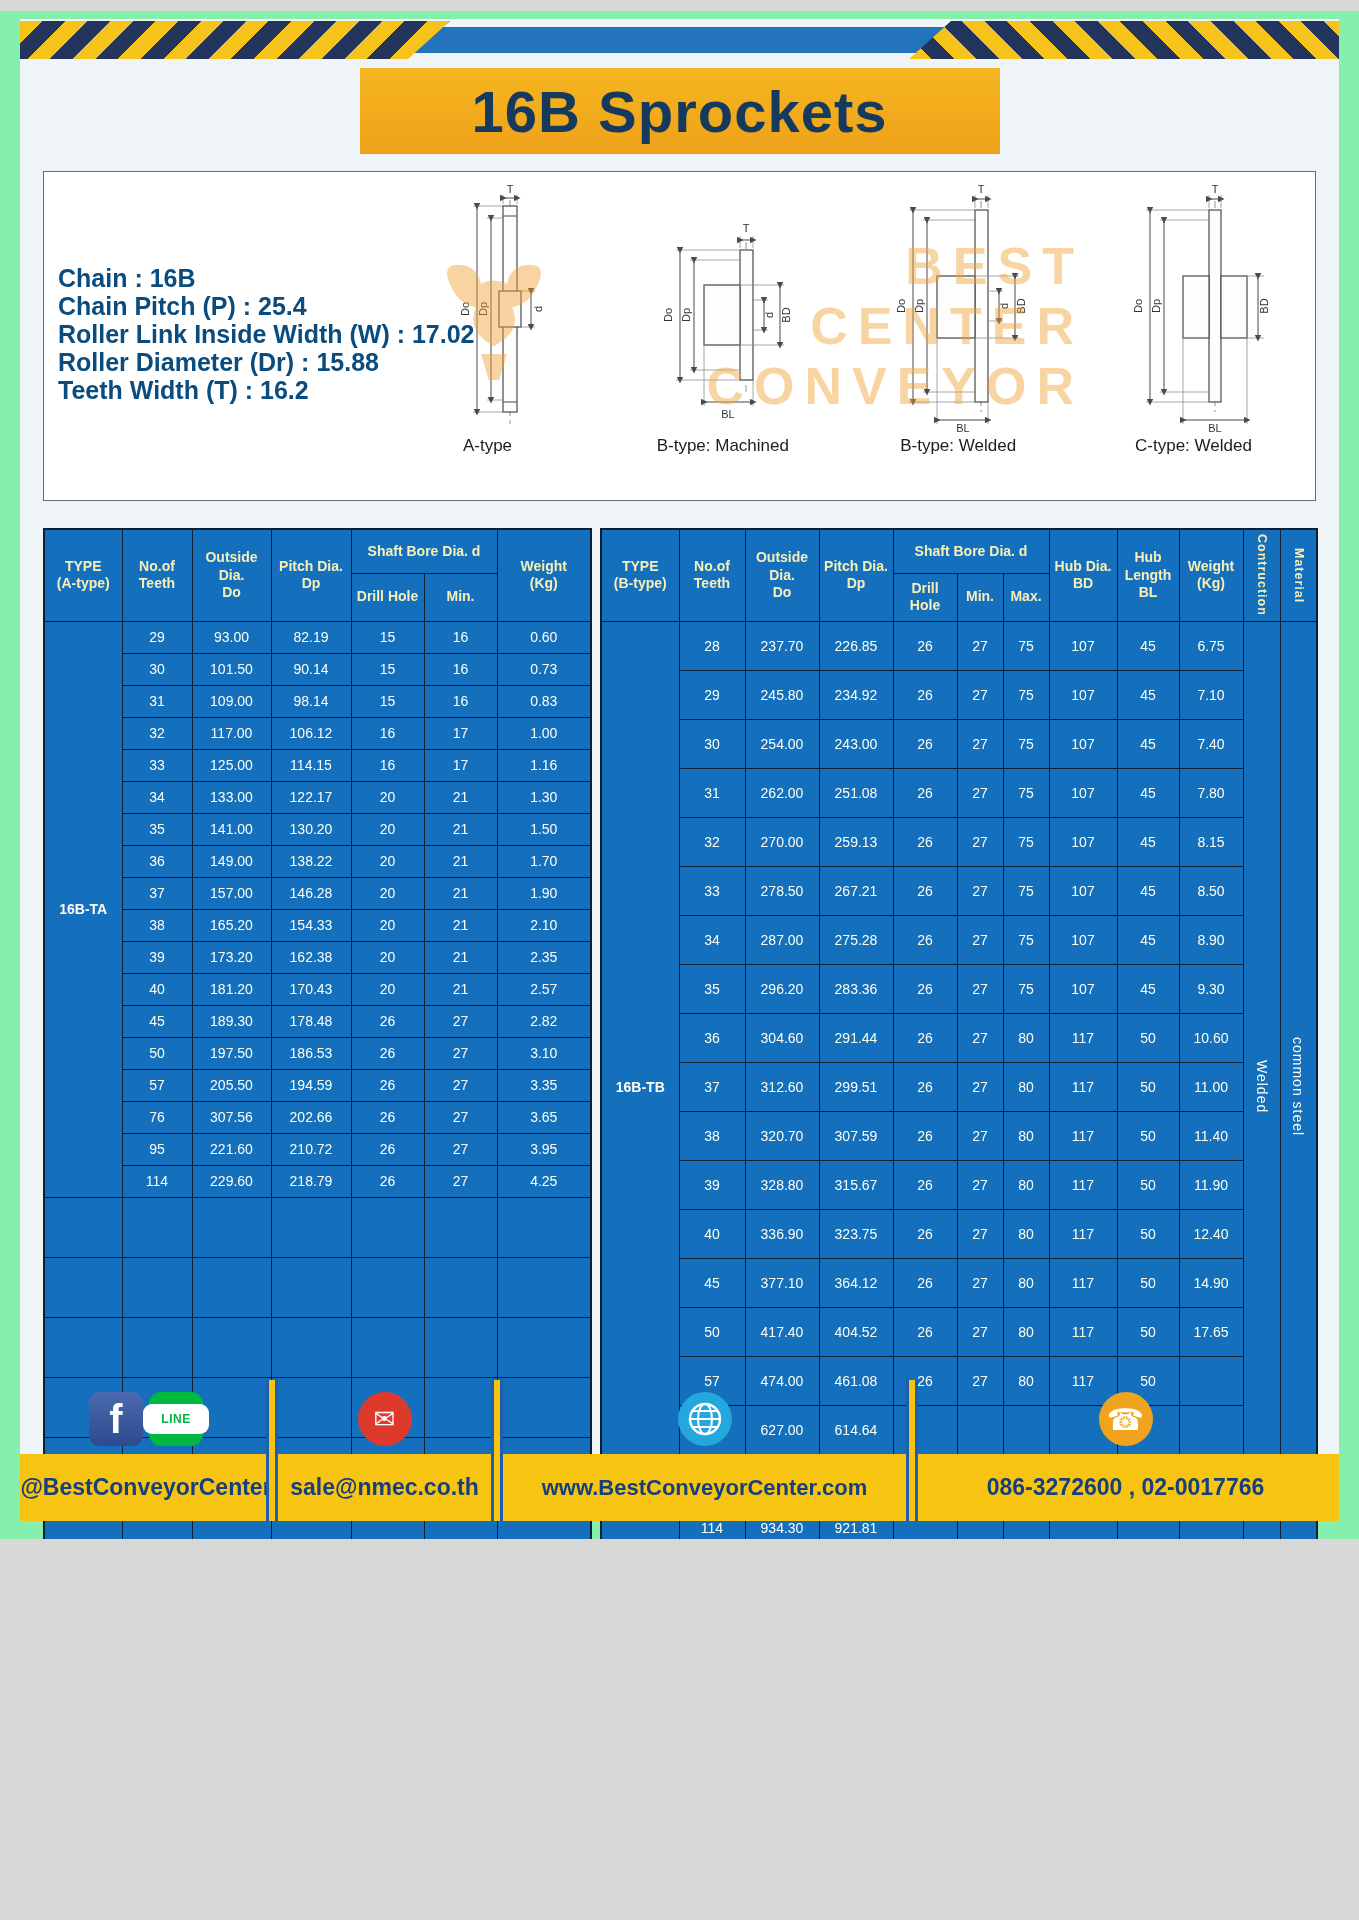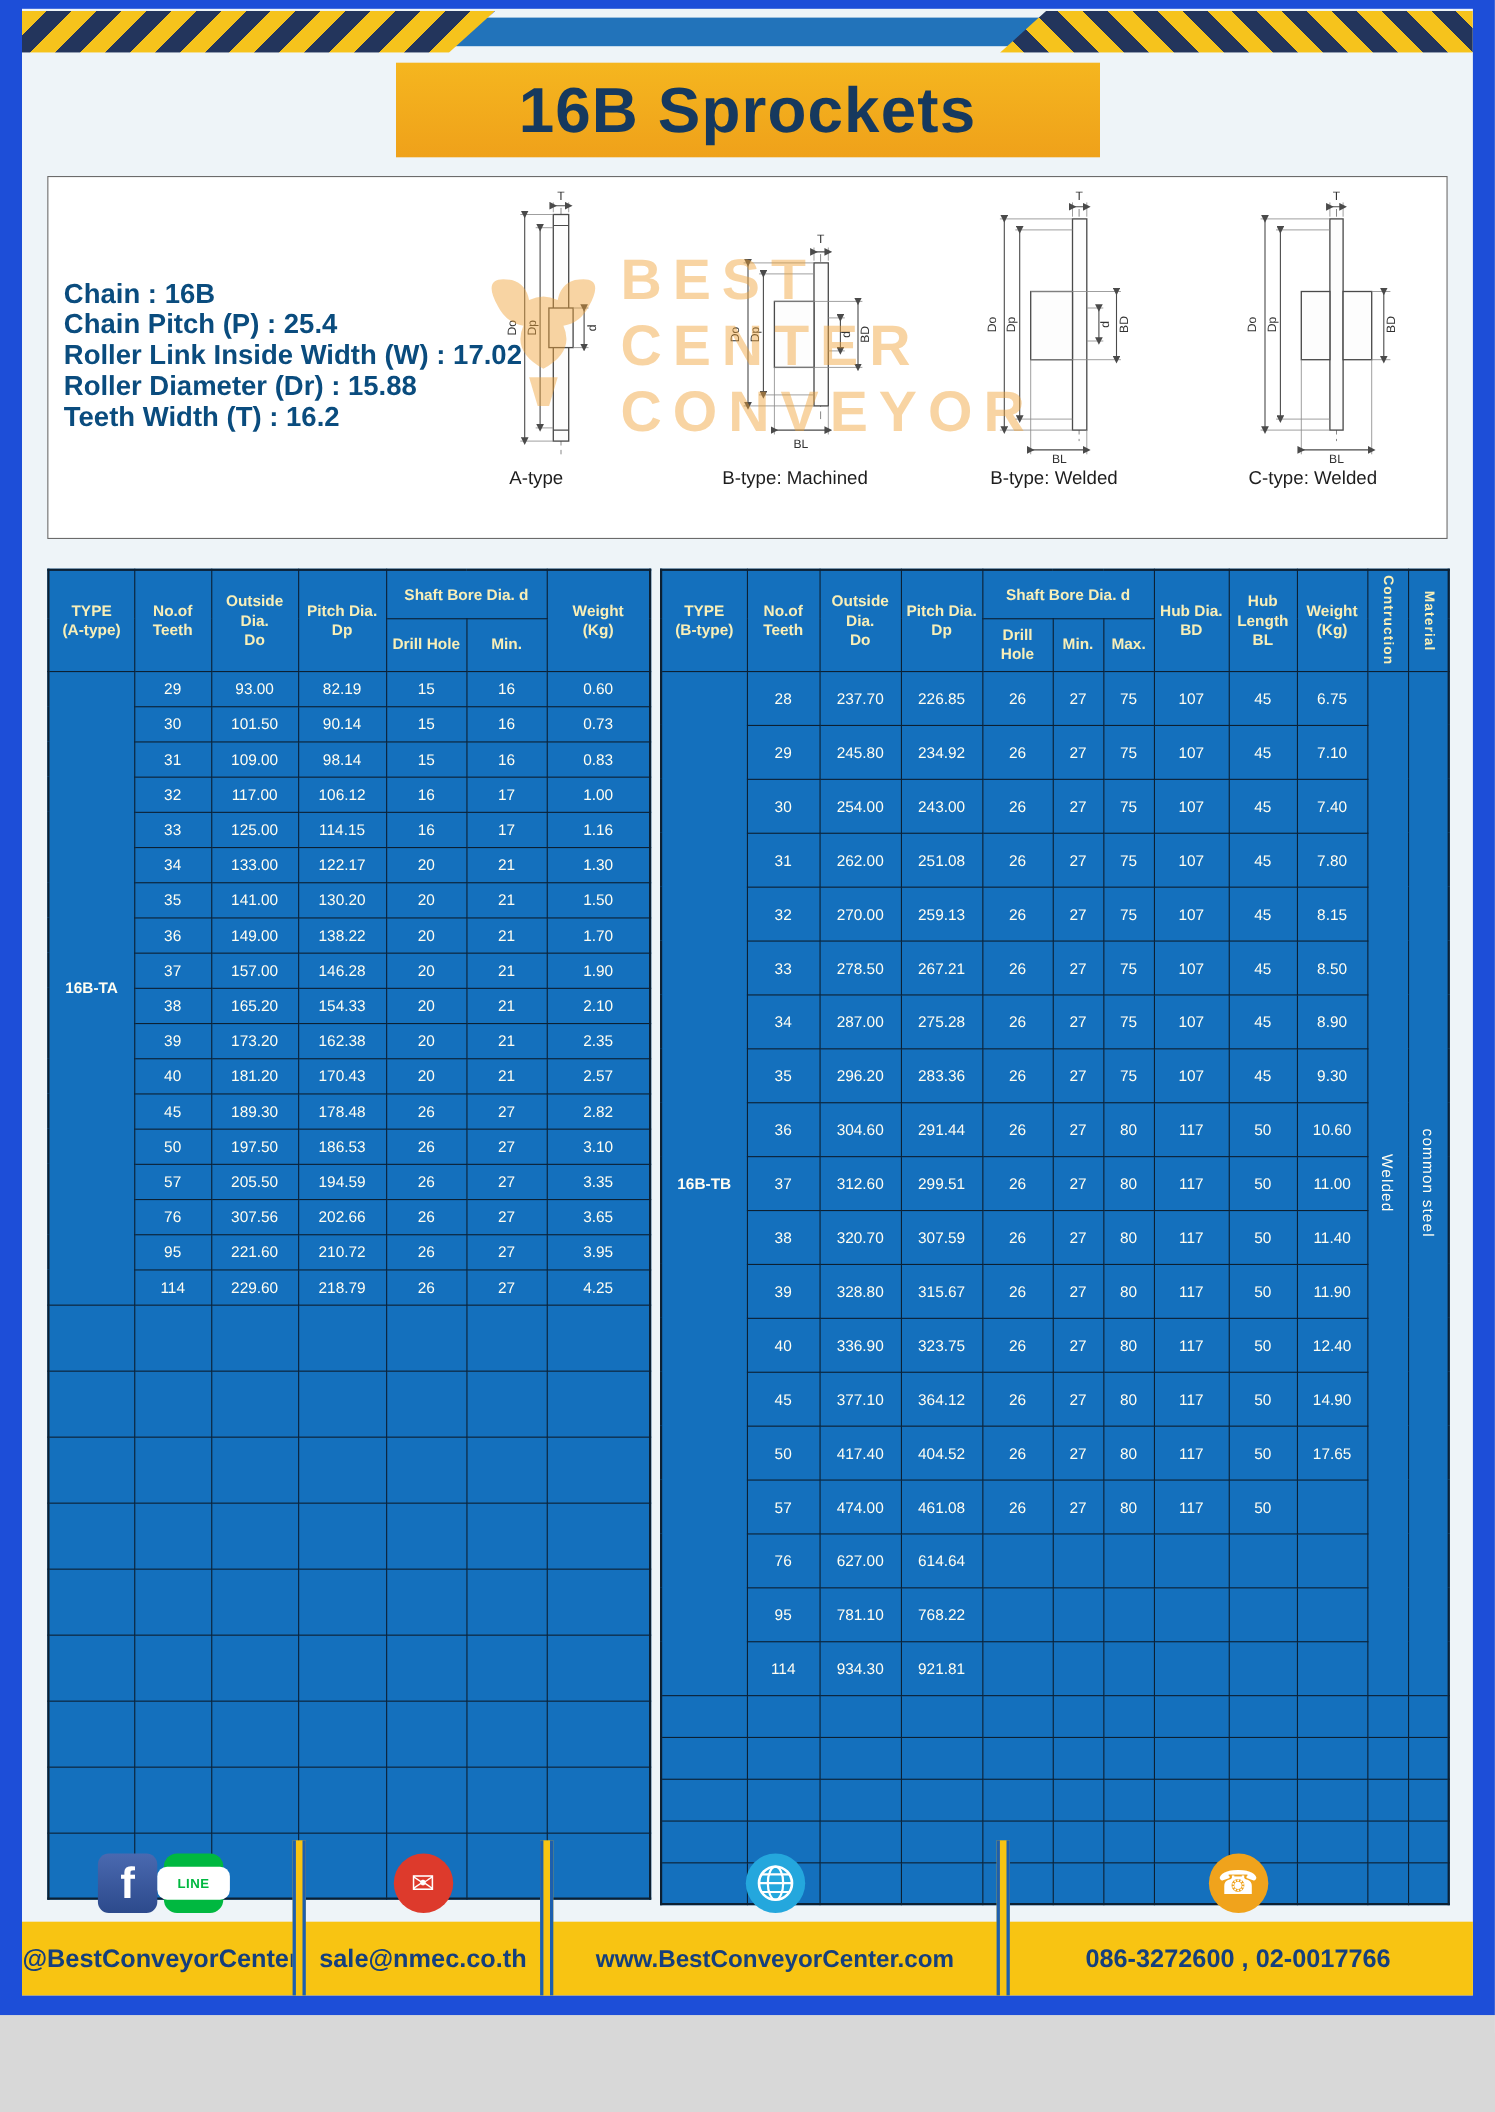--- a/index.html
+++ b/index.html
@@ -1,17 +1,17 @@
 <!DOCTYPE html>
 <html><head>
 <meta charset="utf-8">
 <style>
   html,body{margin:0;padding:0;background:#d8d8d8;}
   *{box-sizing:border-box;font-family:"Liberation Sans",sans-serif;}
-  .page{position:relative;width:1359px;height:1832px;background:#1d4ed8;overflow:hidden;margin:0 auto;}
+  .page{position:relative;width:1359px;height:1528px;background:#86efac;overflow:hidden;margin:11px auto;}
   .bg{position:absolute;left:20px;right:20px;top:8px;bottom:18px;background:#eef4f8;}
 
   
   .hz{position:absolute;top:10px;height:38px;z-index:2;
       background:repeating-linear-gradient(135deg,#f6c31c 0 16px,#23355c 16px 32px);}
   .hz.right{background:repeating-linear-gradient(45deg,#f6c31c 0 16px,#23355c 16px 32px);}
   .hz.left{left:20px;width:430px;clip-path:polygon(0 0,100% 0,calc(100% - 42px) 100%,0 100%);}
   .hz.right{right:20px;width:430px;clip-path:polygon(42px 0,100% 0,100% 100%,0 100%);}
   .hz-bar{position:absolute;top:16px;left:400px;right:400px;height:26px;background:#2273ba;z-index:1;}
 
@@ -22,21 +22,21 @@
 
   
   .info-box{position:absolute;left:43px;top:160px;width:1273px;height:330px;background:#ffffff;border:1px solid #6b6b6b;z-index:2;}
   .specs{position:absolute;left:14px;top:92px;font-size:25px;font-weight:bold;color:#0a4c7e;line-height:28px;white-space:nowrap;}
   .draws{position:absolute;left:336px;top:12px;right:14px;height:292px;display:flex;justify-content:space-between;}
   .draw{display:flex;flex-direction:column;align-items:center;width:215px;}
   .draw svg{display:block;}
   .caption{font-size:17px;color:#1d1d1d;margin-top:2px;}
   .dim-label{font-size:11px;fill:#333;}
   .wm{position:absolute;left:520px;top:64px;width:520px;opacity:.45;color:#f0a235;font-weight:bold;
-      text-align:left;pointer-events:none;z-index:5;}
+      text-align:right;pointer-events:none;z-index:5;}
   .wm .wline{font-size:52px;line-height:60px;letter-spacing:10px;}
   .wm .bull{position:absolute;left:-135px;top:12px;}
 
   
   .ctable{position:absolute;border-collapse:collapse;table-layout:fixed;background:#1470bd;z-index:2;border:2px solid #0c2033;}
   .ctable th,.ctable td{border:1px solid #0c2033;text-align:center;vertical-align:middle;padding:0 2px;overflow:hidden;}
   .ctable th{color:#f8efb8;font-size:14px;font-weight:bold;line-height:1.25;}
   .ctable td{color:#fffef2;font-size:14px;}
   #table-a{left:43px;top:517px;width:547px;}
   #table-b{left:600px;top:517px;width:716px;}

